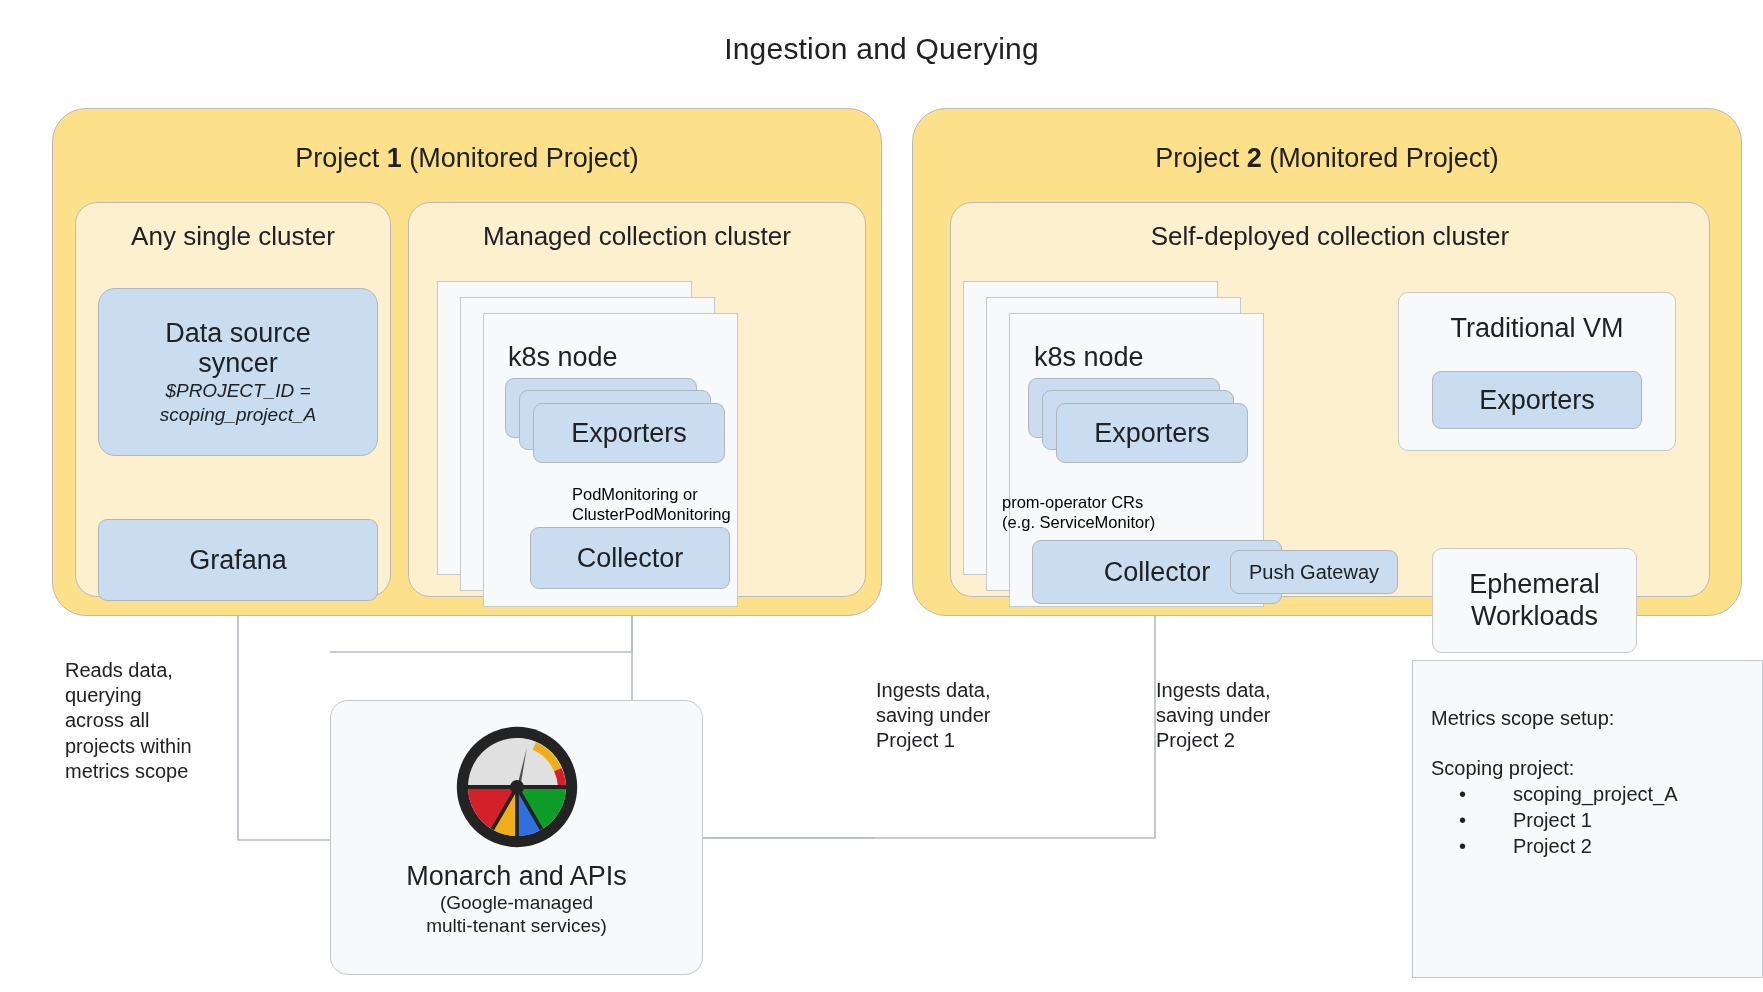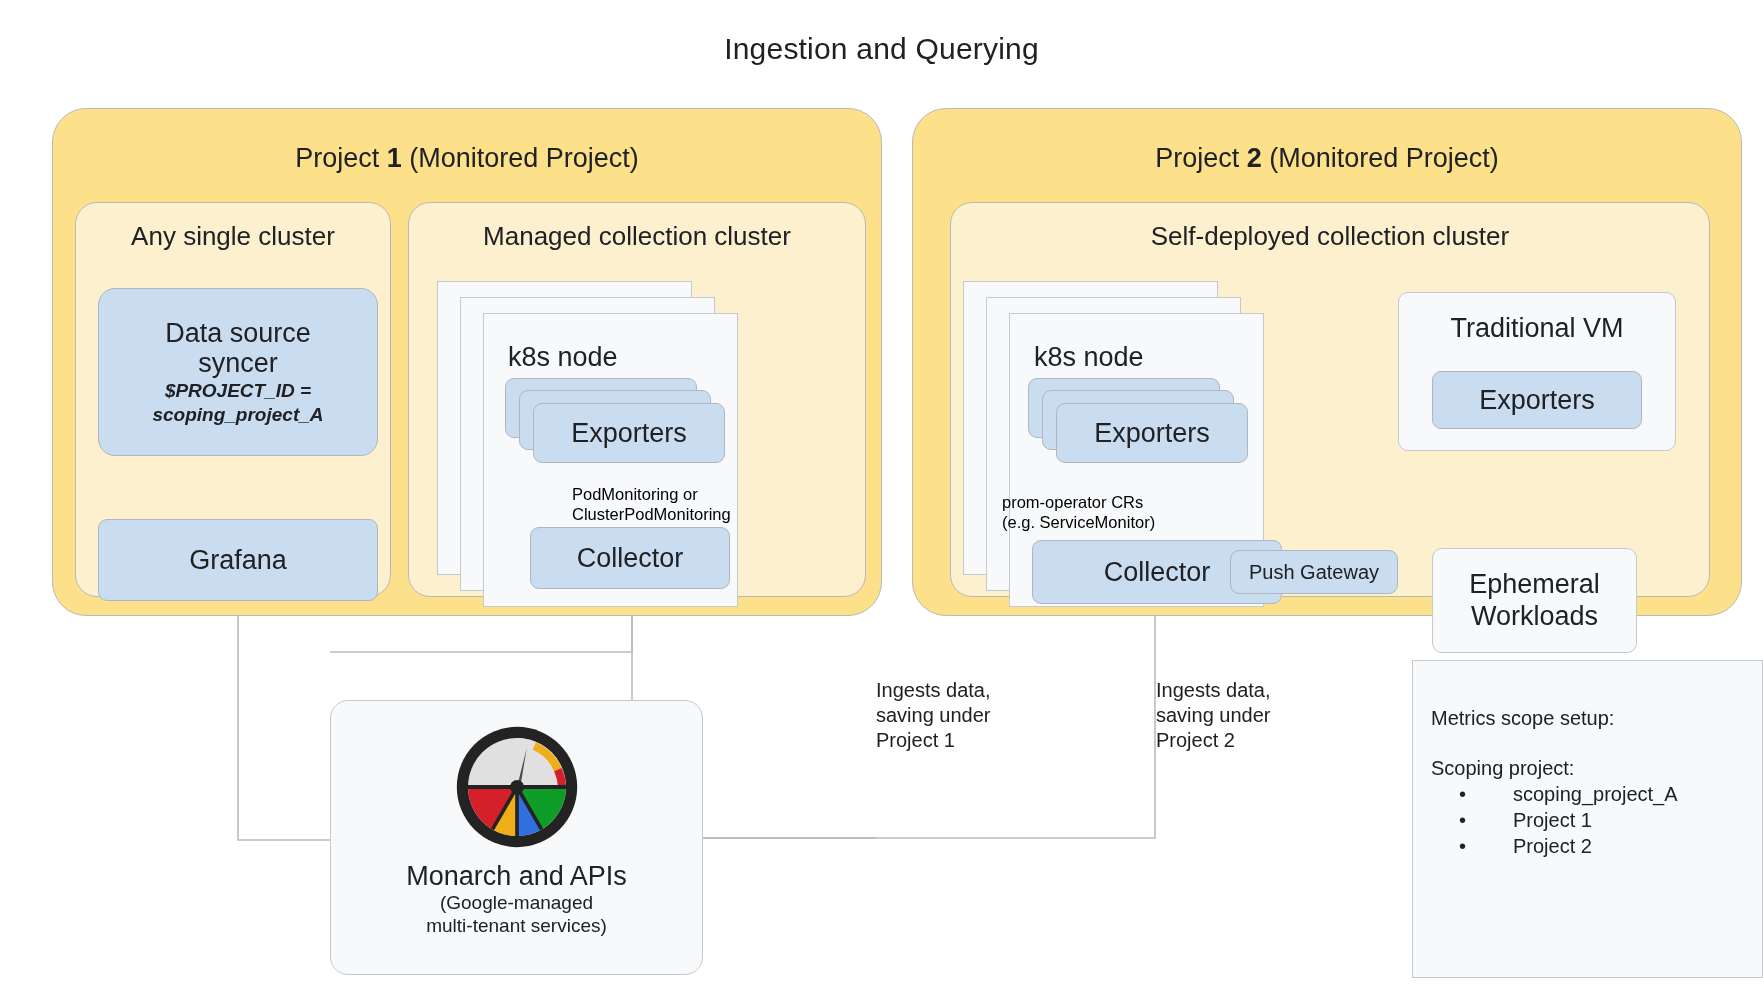--- a/index.html
+++ b/index.html
@@ -83,21 +83,21 @@
     border: 1.4px solid #b0b6bd;
     border-radius: 9px;
     box-sizing: border-box;
     display: flex;
     flex-direction: column;
     align-items: center;
     justify-content: center;
     text-align: center;
   }
   .bluebox .main { font-size: 27px; line-height: 1.12; }
-  .bluebox .sub  { font-size: 19px; font-style: italic; line-height: 1.15; margin-top: 2px; font-weight: bold; }
+  .bluebox .sub  { font-size: 19px; font-style: italic; line-height: 1.15; margin-top: 2px; }
 
   .whitebox {
     position: absolute;
     background: #f7f9fb;
     border: 1.4px solid #c4c9ce;
     box-sizing: border-box;
   }
   .whitebox.round { border-radius: 10px; }
   .whitebox .wb-title {
     position: absolute;
@@ -273,20 +273,25 @@
   </div>
   <div class="bluebox" style="left:1432px; top:371px; width:210px; height:58px;">
     <div class="main">Exporters</div>
   </div>
 
   <div class="whitebox round" style="left:1432px; top:505px; width:205px; height:105px; display:flex; flex-direction:column; align-items:center; justify-content:center;margin-top:43px;">
     <div style="font-size:27px; line-height:1.15;">Ephemeral</div>
     <div style="font-size:27px; line-height:1.15;">Workloads</div>
   </div>
 
+  <div class="annot" style="left:65px; top:658px; width:200px;">Reads data,
+querying
+across all
+projects within
+metrics scope</div>
   <div class="annot" style="left:876px; top:678px; width:230px;">Ingests data,
 saving under
 Project 1</div>
   <div class="annot" style="left:1156px; top:678px; width:230px;">Ingests data,
 saving under
 Project 2</div>
 
   <div class="monarch" style="left:330px; top:700px; width:373px; height:275px;">
     <svg width="140" height="140" viewBox="0 0 100 100" style="margin-top:16px;">
       <circle cx="50" cy="50" r="43" fill="#232323"></circle>

